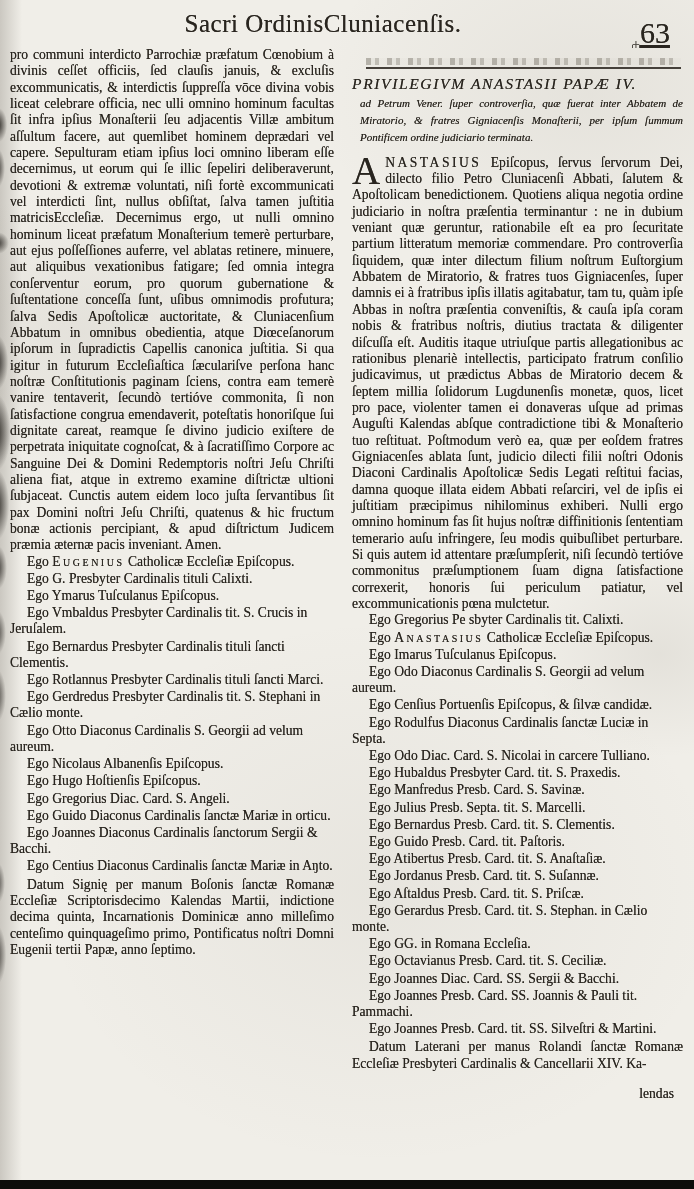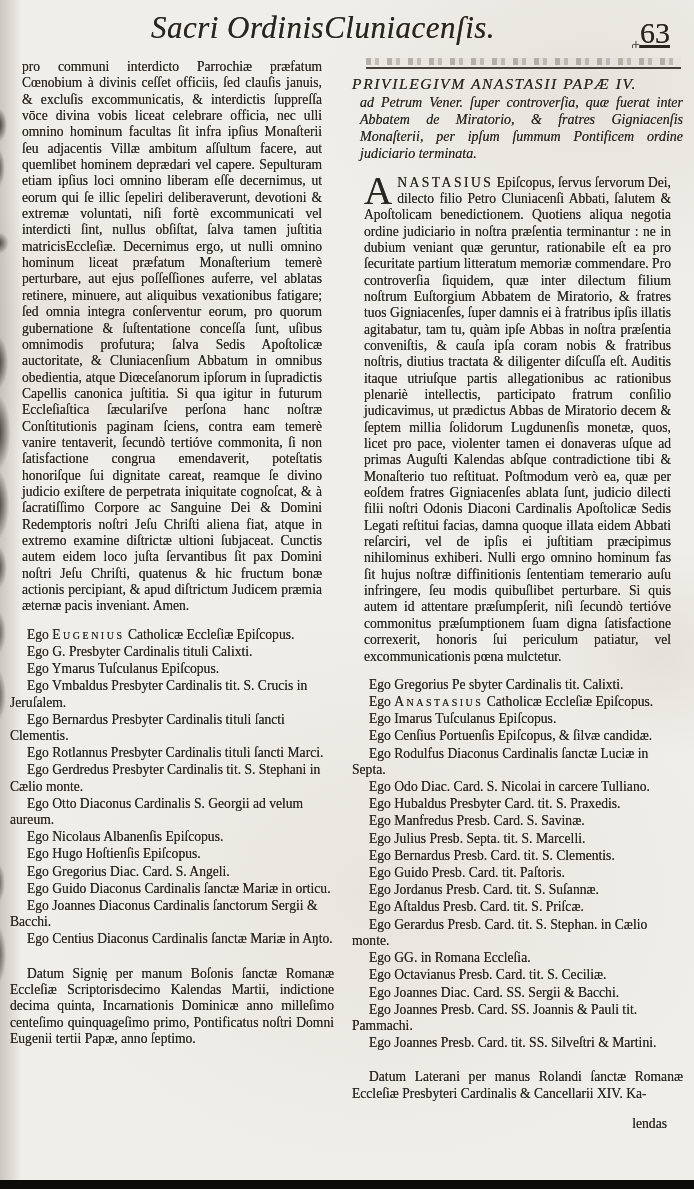--- a/index.html
+++ b/index.html
@@ -11,54 +11,54 @@
     background-image:
       linear-gradient(90deg, rgba(70,63,52,0.22), rgba(70,63,52,0.0) 22px),
       radial-gradient(ellipse 300px 220px at 12% 28%, rgba(120,113,100,0.10), transparent 65%),
       radial-gradient(ellipse 420px 300px at 85% 8%, rgba(120,113,100,0.09), transparent 65%),
       radial-gradient(ellipse 520px 420px at 55% 75%, rgba(128,121,108,0.08), transparent 65%),
       radial-gradient(ellipse 200px 160px at 95% 55%, rgba(120,113,100,0.10), transparent 65%);
   }
   .ink{ text-shadow:0 0 0.55px rgba(41,37,31,0.75); }
   .page-title{
     position:absolute;left:88px;top:10px;width:470px;text-align:center;
-    font-size:31px;letter-spacing:0.5px;white-space:nowrap;font-style:italic;
+    font-size:25px;letter-spacing:0.5px;white-space:nowrap;
   }
   .page-num-wrap{position:absolute;left:632px;top:16px;font-size:30px;text-decoration:underline;}
   .page-mark{font-size:14px;vertical-align:-6px;opacity:0.8;letter-spacing:0;}
   .col{position:absolute;font-size:13.6px;line-height:16.35px;}
   .col-left{left:10px;top:47px;width:324px;}
   .col-right{left:352px;top:54px;width:331px;}
-  .body-text{text-align:justify;margin:12px;}
+  .body-text{text-align:justify;margin:0;}
   .sig{margin:0 0 1px 0;text-indent:17px;line-height:16.2px;}
-  .datum{text-indent:17px;text-align:justify;margin-top:18px;}
+  .datum{text-indent:17px;text-align:justify;margin-top:2px;}
   .sp-caps{font-variant:small-caps;letter-spacing:2.5px;}
   .rule-smudge{
     height:13px;margin:0 2px 7px 14px;
     border-bottom:2px solid #45403a;
     background-image:repeating-linear-gradient(90deg,
       rgba(90,84,72,0.38) 0 5px, rgba(90,84,72,0.05) 5px 9px,
       rgba(90,84,72,0.30) 9px 13px, rgba(90,84,72,0.02) 13px 21px);
     background-size:100% 7px;background-repeat:no-repeat;background-position:0 4px;
     filter:blur(0.6px);
   }
   .priv-title{
     font-style:italic;font-size:15.6px;letter-spacing:1.6px;
     margin:0 0 3px 0;white-space:nowrap;
   }
   .priv-arg{
-    font-style:italic;font-size:14px;line-height:16.8px;
+    font-style:italic;font-size:11px;line-height:16.8px;
     text-align:justify;margin:0 0 9px 0;padding-left:8px;
   }
   .dropcap{
     float:left;font-size:39px;line-height:30px;padding:1px 5px 0 0;
   }
   .blot{position:absolute;pointer-events:none;}
   .bottom-bar{position:absolute;left:0;bottom:0;width:694px;height:9px;background:#0d0c0a;}
-  .catchword{text-align:right;margin:12px;padding-right:4px;font-family:Liberation Serif, serif;}
+  .catchword{text-align:right;margin:5px;padding-right:4px;font-family:Liberation Serif, serif;}
 </style>
 </head>
 <body>
 
 <div class="page-title ink">Sacri OrdinisCluniacenſis.</div>
 <div class="page-num-wrap ink"><span class="page-mark">+</span><span>63</span></div>
 
 <div class="col col-left ink">
   <p class="body-text">pro communi interdicto Parrochiæ præfatum Cœnobium à divinis ceſſet officiis, ſed clauſis januis, &amp; excluſis excommunicatis, &amp; interdictis ſuppreſſa vōce divina vobis liceat celebrare officia, nec ulli omnino hominum facultas ſit infra ipſius Monaſterii ſeu adjacentis Villæ ambitum aſſultum facere, aut quemlibet hominem deprædari vel capere. Sepulturam etiam ipſius loci omnino liberam eſſe decernimus, ut eorum qui ſe illic ſepeliri deliberaverunt, devotioni &amp; extremæ voluntati, niſi fortè excommunicati vel interdicti ſint, nullus obſiſtat, ſalva tamen juſtitia matricisEccleſiæ. Decernimus ergo, ut nulli omnino hominum liceat præfatum Monaſterium temerè perturbare, aut ejus poſſeſſiones auferre, vel ablatas retinere, minuere, aut aliquibus vexationibus fatigare; ſed omnia integra conſerventur eorum, pro quorum gubernatione &amp; ſuſtentatione conceſſa ſunt, uſibus omnimodis profutura; ſalva Sedis Apoſtolicæ auctoritate, &amp; Cluniacenſium Abbatum in omnibus obedientia, atque Diœceſanorum ipſorum in ſupradictis Capellis canonica juſtitia. Si qua igitur in futurum Eccleſiaſtica ſæculariſve perſona hanc noſtræ Conſtitutionis paginam ſciens, contra eam temerè vanire tentaverit, ſecundò tertióve commonita, ſi non ſatisfactione congrua emendaverit, poteſtatis honoriſque ſui dignitate careat, reamque ſe divino judicio exiſtere de perpetrata iniquitate cognoſcat, &amp; à ſacratiſſimo Corpore ac Sanguine Dei &amp; Domini Redemptoris noſtri Jeſu Chriſti aliena fiat, atque in extremo examine diſtrictæ ultioni ſubjaceat. Cunctis autem eidem loco juſta ſervantibus ſit pax Domini noſtri Jeſu Chriſti, quatenus &amp; hic fructum bonæ actionis percipiant, &amp; apud diſtrictum Judicem præmia æternæ pacis inveniant. Amen.</p>
   <div>
@@ -84,28 +84,30 @@
 <div class="col col-right ink">
   <div class="rule-smudge"></div>
   <p class="priv-title">PRIVILEGIVM ANASTASII PAPÆ IV.</p>
   <p class="priv-arg">ad Petrum Vener. ſuper controverſia, quæ fuerat inter Abbatem de Miratorio, &amp; fratres Gigniacenſis Monaſterii, per ipſum ſummum Pontificem ordine judiciario terminata.</p>
   <p class="body-text"><span class="dropcap">A</span><span class="sp-caps">NASTASIUS</span><span> Epiſcopus, ſervus ſervorum Dei, dilecto filio Petro Cluniacenſi Abbati, ſalutem &amp; Apoſtolicam benedictionem. Quotiens aliqua negotia ordine judiciario in noſtra præſentia terminantur : ne in dubium veniant quæ geruntur, rationabile eſt ea pro ſecuritate partium litteratum memoriæ commendare. Pro controverſia ſiquidem, quæ inter dilectum filium noſtrum Euſtorgium Abbatem de Miratorio, &amp; fratres tuos Gigniacenſes, ſuper damnis ei à fratribus ipſis illatis agitabatur, tam tu, quàm ipſe Abbas in noſtra præſentia conveniſtis, &amp; cauſa ipſa coram nobis &amp; fratribus noſtris, diutius tractata &amp; diligenter diſcuſſa eſt. Auditis itaque utriuſque partis allegationibus ac rationibus plenariè intellectis, participato fratrum conſilio judicavimus, ut prædictus Abbas de Miratorio decem &amp; ſeptem millia ſolidorum Lugdunenſis monetæ, quos, licet pro pace, violenter tamen ei donaveras uſque ad primas Auguſti Kalendas abſque contradictione tibi &amp; Monaſterio tuo reſtituat. Poſtmodum verò ea, quæ per eoſdem fratres Gigniacenſes ablata ſunt, judicio dilecti filii noſtri Odonis Diaconi Cardinalis Apoſtolicæ Sedis Legati reſtitui facias, damna quoque illata eidem Abbati reſarciri, vel de ipſis ei juſtitiam præcipimus nihilominus exhiberi. Nulli ergo omnino hominum fas ſit hujus noſtræ diffinitionis ſententiam temerario auſu infringere, ſeu modis quibuſlibet perturbare. Si quis autem id attentare præſumpſerit, niſi ſecundò tertióve commonitus præſumptionem ſuam digna ſatisfactione correxerit, honoris ſui periculum patiatur, vel excommunicationis pœna mulctetur.</span></p>
   <div>
 
   <p class="sig"><span>Ego Gregorius Pe sbyter Cardinalis tit. Calixti.</span><span class="sp-caps"></span><span></span></p>
       <p class="sig"><span>Ego </span><span class="sp-caps">Anastasius</span><span> Catholicæ Eccleſiæ Epiſcopus.</span></p>
       <p class="sig"><span>Ego Imarus Tuſculanus Epiſcopus.</span><span class="sp-caps"></span><span></span></p>
+      <p class="sig"><span>Ego Odo Diaconus Cardinalis S. Georgii ad velum aureum.</span><span class="sp-caps"></span><span></span></p>
       <p class="sig"><span>Ego Cenſius Portuenſis Epiſcopus, &amp; ſilvæ candidæ.</span><span class="sp-caps"></span><span></span></p>
       <p class="sig"><span>Ego Rodulfus Diaconus Cardinalis ſanctæ Luciæ in Septa.</span><span class="sp-caps"></span><span></span></p>
       <p class="sig"><span>Ego Odo Diac. Card. S. Nicolai in carcere Tulliano.</span><span class="sp-caps"></span><span></span></p>
       <p class="sig"><span>Ego Hubaldus Presbyter Card. tit. S. Praxedis.</span><span class="sp-caps"></span><span></span></p>
       <p class="sig"><span>Ego Manfredus Presb. Card. S. Savinæ.</span><span class="sp-caps"></span><span></span></p>
       <p class="sig"><span>Ego Julius Presb. Septa. tit. S. Marcelli.</span><span class="sp-caps"></span><span></span></p>
       <p class="sig"><span>Ego Bernardus Presb. Card. tit. S. Clementis.</span><span class="sp-caps"></span><span></span></p>
       <p class="sig"><span>Ego Guido Presb. Card. tit. Paſtoris.</span><span class="sp-caps"></span><span></span></p>
+      <p class="sig"><span>Ego Atibertus Presb. Card. tit. S. Anaſtaſiæ.</span><span class="sp-caps"></span><span></span></p>
       <p class="sig"><span>Ego Jordanus Presb. Card. tit. S. Suſannæ.</span><span class="sp-caps"></span><span></span></p>
       <p class="sig"><span>Ego Aſtaldus Presb. Card. tit. S. Priſcæ.</span><span class="sp-caps"></span><span></span></p>
       <p class="sig"><span>Ego Gerardus Presb. Card. tit. S. Stephan. in Cælio monte.</span><span class="sp-caps"></span><span></span></p>
       <p class="sig"><span>Ego GG. in Romana Eccleſia.</span><span class="sp-caps"></span><span></span></p>
       <p class="sig"><span>Ego Octavianus Presb. Card. tit. S. Ceciliæ.</span><span class="sp-caps"></span><span></span></p>
       <p class="sig"><span>Ego Joannes Diac. Card. SS. Sergii &amp; Bacchi.</span><span class="sp-caps"></span><span></span></p>
       <p class="sig"><span>Ego Joannes Presb. Card. SS. Joannis &amp; Pauli tit. Pammachi.</span><span class="sp-caps"></span><span></span></p>
       <p class="sig"><span>Ego Joannes Presb. Card. tit. SS. Silveſtri &amp; Martini.</span><span class="sp-caps"></span><span></span></p>
     </div>
   <p class="datum">Datum Laterani per manus Rolandi ſanctæ Romanæ Eccleſiæ Presbyteri Cardinalis &amp; Cancellarii XIV. Ka-</p>

